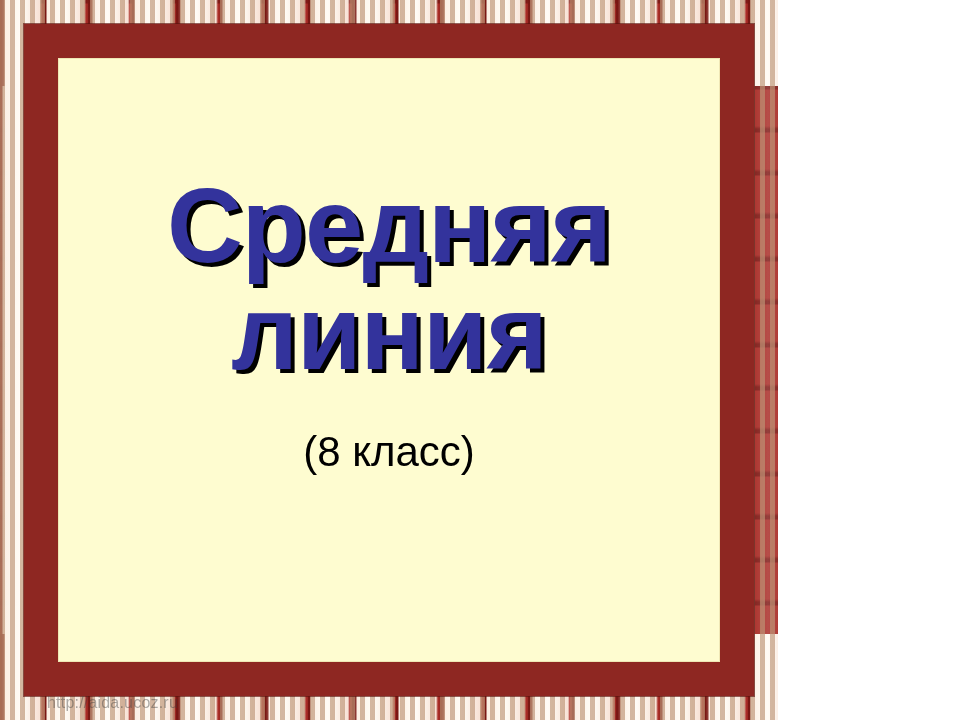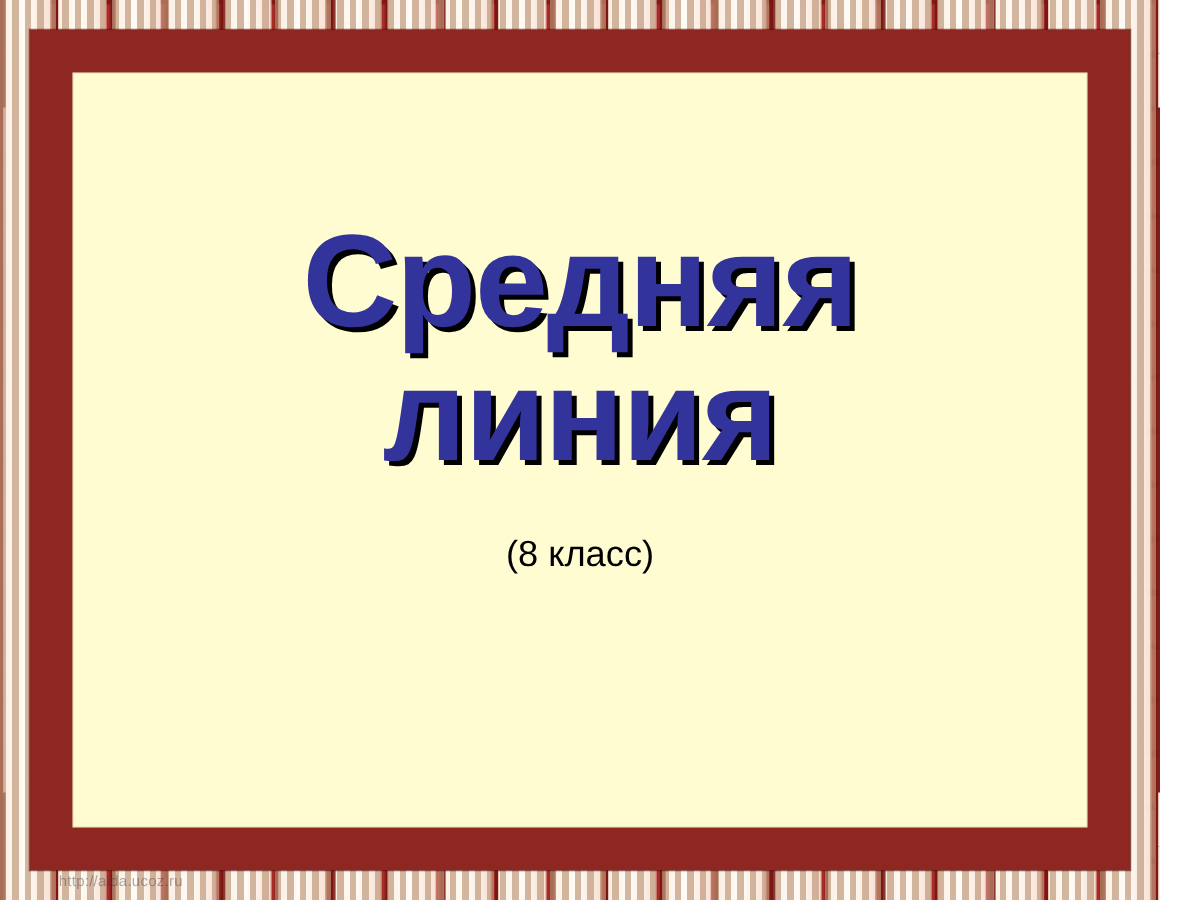--- a/index.html
+++ b/index.html
@@ -4,21 +4,21 @@
 <title>Средняя линия</title>
 <style>
   html, body {
     margin: 0;
     padding: 0;
     background: #ffffff;
   }
 
   .slide {
     position: relative;
-    width: 928px;
+    width: 778px;
     height: 720px;
     overflow: hidden;
     background: #b5322c;
     font-family: "Liberation Sans", sans-serif;
   }
 
   
   .quilt-bg {
     position: absolute;
     inset: 0;
@@ -168,33 +168,33 @@
     text-align: center;
     white-space: nowrap;
     margin: 0;
   }
 
   .title-line2 {
   }
 
   .subtitle {
     margin-top: 42px;
-    font-size: 29px;
+    font-size: 42px;
     font-weight: normal;
     color: #000000;
     text-align: center;
     white-space: nowrap;
   }
 
   
   .watermark {
     position: absolute;
     left: 47px;
     bottom: 8px;
-    font-size: 12px;
+    font-size: 16px;
     font-family: "Liberation Sans", sans-serif;
     color: rgba(60,60,60,0.42);
     letter-spacing: 0.2px;
     white-space: nowrap;
     pointer-events: none;
     text-align: right;
   }
 </style>
 </head>
 <body>

